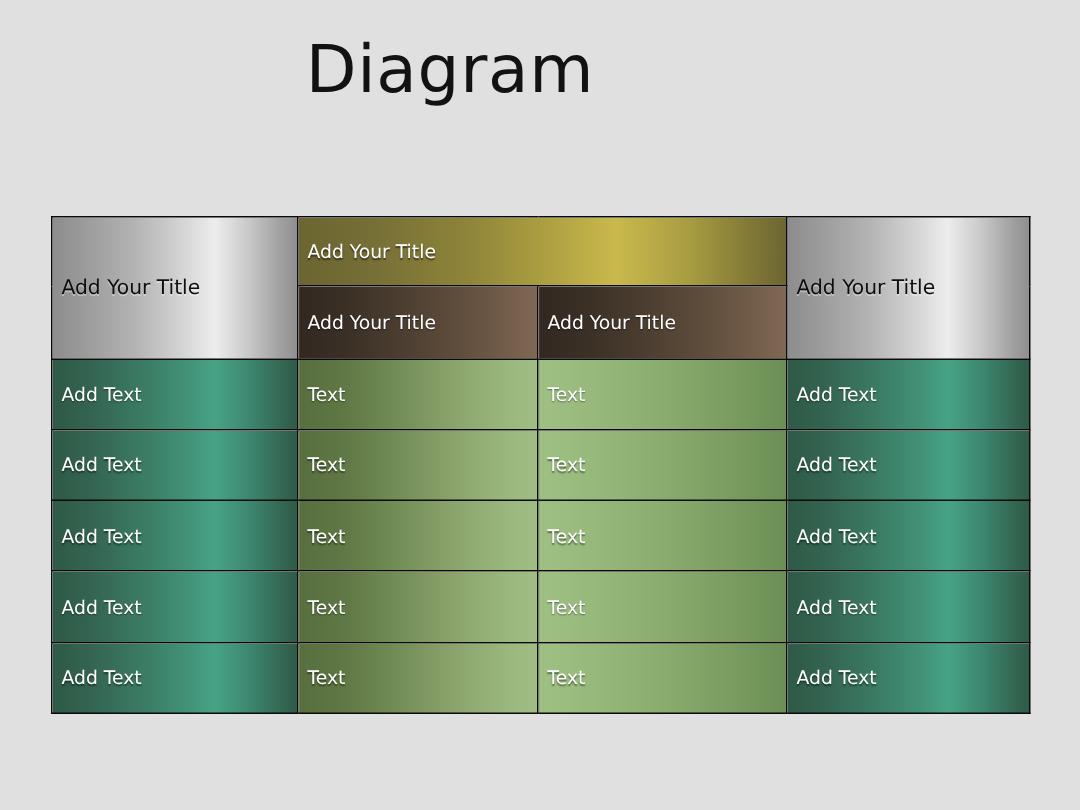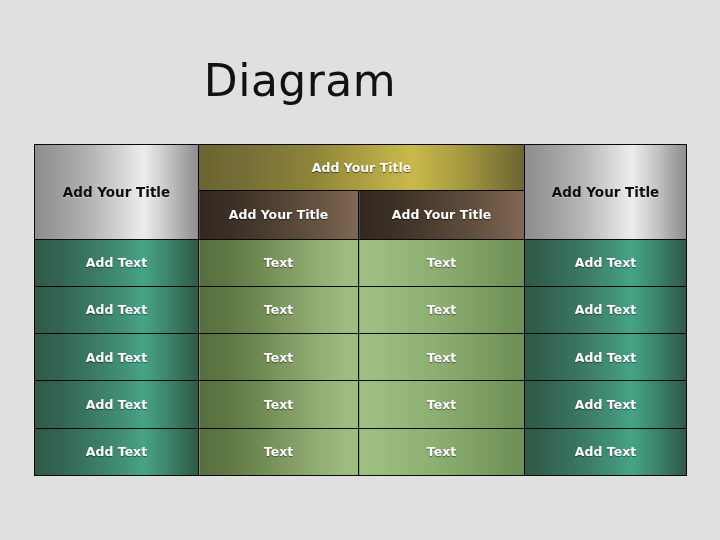--- a/index.html
+++ b/index.html
@@ -13,21 +13,21 @@
     background: #e0e0e0;
     font-family: "DejaVu Sans", "Liberation Sans", sans-serif;
     overflow: hidden;
     position: relative;
   }
 
   
   #slide-title {
     position: absolute;
     left: 0;
-    top: 58px;
+    top: 24px;
     width: 600px;
     text-align: center;
     font-family: "DejaVu Sans", "Liberation Sans", sans-serif;
     font-size: 44px;
     font-weight: 400;
     color: #121212;
     letter-spacing: 0.5px;
     line-height: 1.05;
   }
 
@@ -37,24 +37,24 @@
     left: 34px;
     top: 144px;
     width: 652px;
     height: 332px;
     border-collapse: collapse;
     table-layout: fixed;
   }
   #diagram-table td {
     border: 1px solid #0a0a0a;
     padding: 0;
-    text-align: center;
+    text-align: left;
     vertical-align: middle;
     font-size: 12.5px;
-    font-weight: bold;
+    font-weight: normal;
     overflow: hidden;
   }
 
   
   .col-1 { width: 164px; }
   .col-2 { width: 160px; }
   .col-3 { width: 166px; }
   .col-4 { width: 162px; }
 
   

